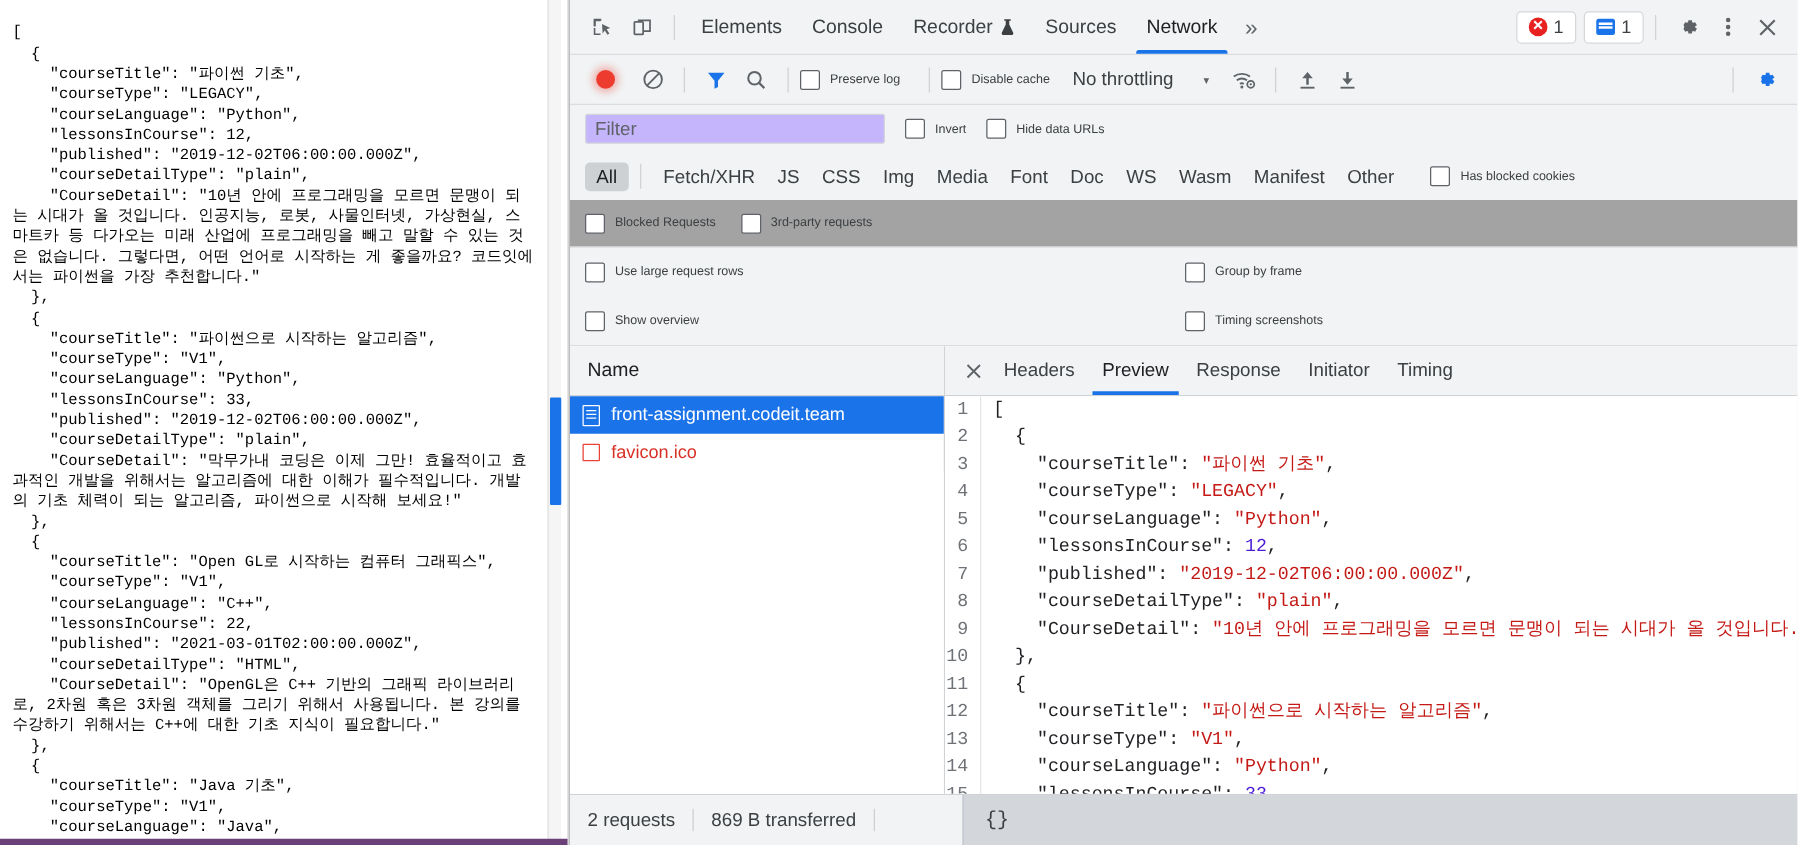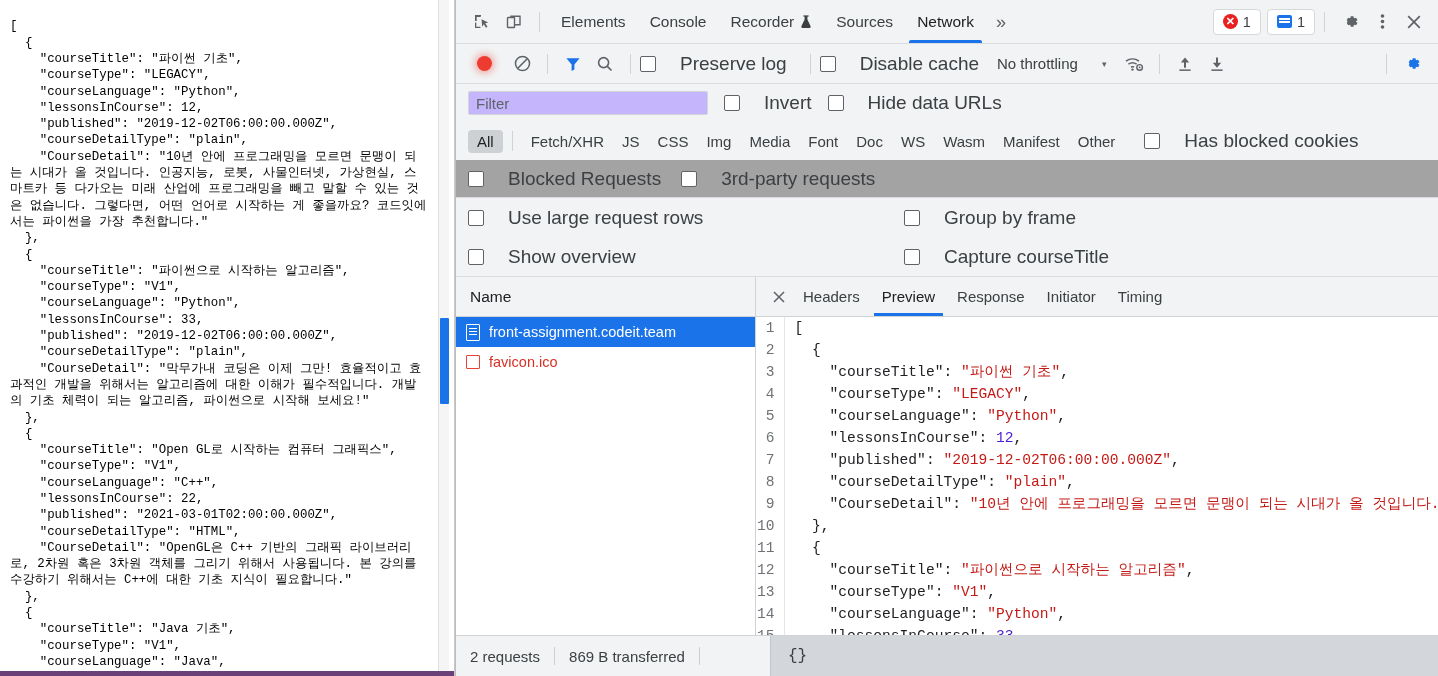--- a/index.html
+++ b/index.html
@@ -89,21 +89,21 @@
 
   
   .dt-toolbar2 {
     height:40px; min-height:40px; display:flex; align-items:center;
     background:#f1f3f4; border-bottom:1px solid #dadce0; padding:0 10px 0 12px;
   }
   .rec-dot {
     width:15px; height:15px; border-radius:50%; background:#ee3b2f; cursor:pointer;
     box-shadow:0 0 6px 3px rgba(238,59,47,0.33);
   }
-  .chk-label { display:flex; align-items:center; gap:24px; font-size:19px; color:#3c4043; cursor:pointer; white-space:nowrap; }
+  .chk-label { display:flex; align-items:center; gap:8px; font-size:10px; color:#3c4043; cursor:pointer; white-space:nowrap; }
   .cbox {
     width:16px; height:16px; border:1.5px solid #5f6368; border-radius:2px;
     background:#fff; flex:none;
   }
   .throttle {
     display:flex; align-items:center; gap:24px; font-size:15px; color:#3c4043;
     cursor:pointer; padding:0 4px;
   }
   .caret { font-size:9px; color:#5f6368; }
 
@@ -134,21 +134,21 @@
   .dt-blockedrow {
     height:38px; min-height:38px; display:flex; align-items:center;
     background:#a3a3a3; padding:0 12px; gap:20px;
     border-bottom:1px solid #dadce0;
   }
   
   .dt-settingrow {
     height:39px; min-height:39px; display:flex; align-items:center;
     background:#f1f3f4; padding:0 12px;
   }
-  .set-col1 { width:436px; display:flex; align-items:center; }
+  .set-col1 { width:480px; display:flex; align-items:center; }
   .set-col2 { flex:1; display:flex; align-items:center; }
   .dt-settings-wrap { border-bottom:1px solid #dadce0; }
 
   
   .dt-main { flex:1 1 auto; display:flex; min-height:0; background:#fff; }
   .req-list {
     width:300px; min-width:300px; background:#fff; display:flex; flex-direction:column;
     border-right:1px solid #d0d3d6; position:relative;
   }
   .req-head {
@@ -477,21 +477,21 @@
       <div class="dt-settingrow">
         <div class="set-col1">
           <label class="chk-label">
             <span class="cbox"></span>
             <span>Show overview</span>
           </label>
         </div>
         <div class="set-col2">
           <label class="chk-label">
             <span class="cbox"></span>
-            <span>Capture courseTitle</span>
+            <span>Timing screenshots</span>
           </label>
         </div>
       </div>
     </div>
 
     <div class="dt-main">
 
       <div class="req-list">
         <div class="req-head">Name</div>
         <div class="req-row selected">

